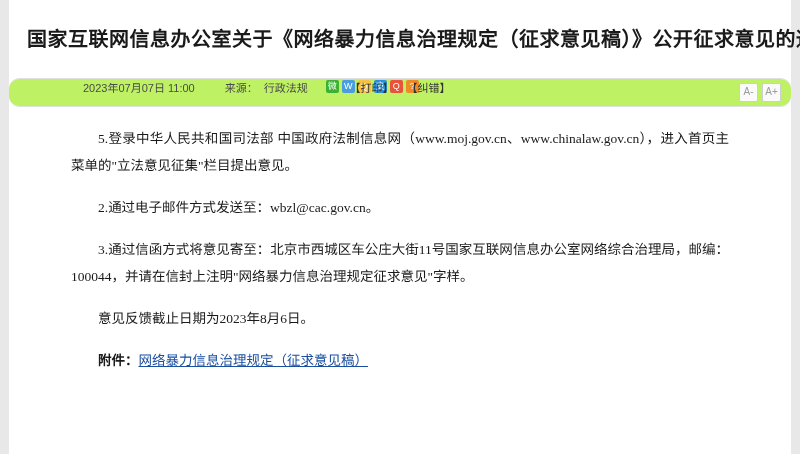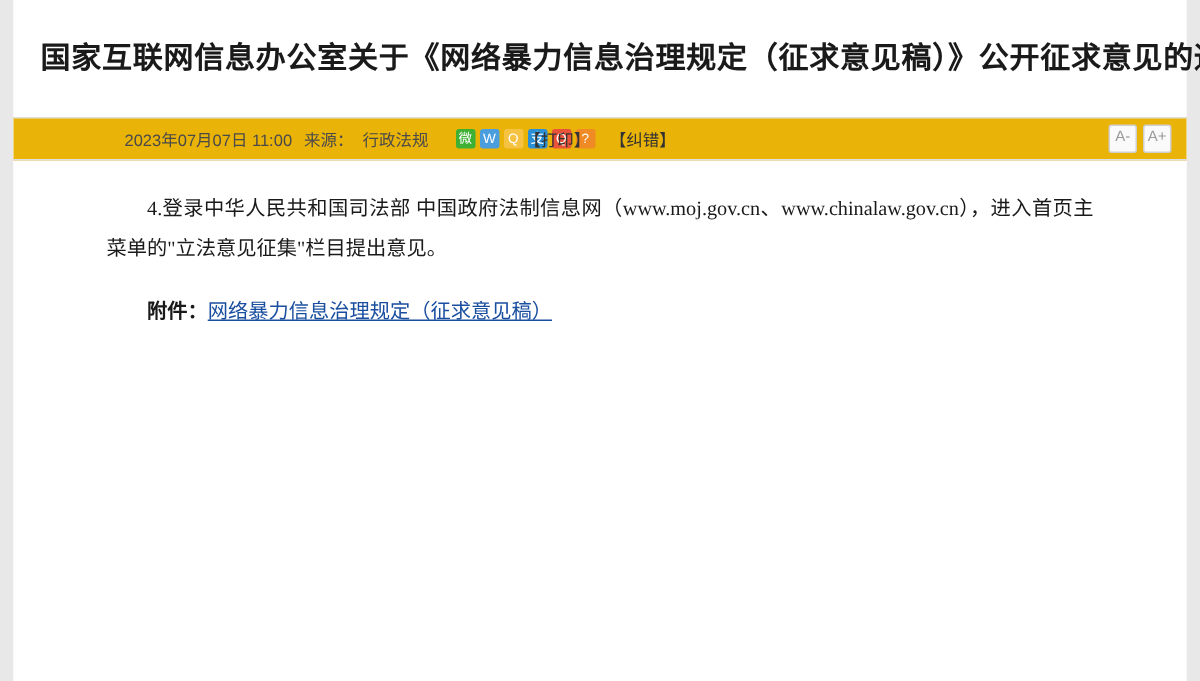--- a/index.html
+++ b/index.html
@@ -50,36 +50,37 @@
     padding: 13px 18px 12px 18px;
     line-height: 1.3;
     white-space: nowrap;
   }
 
   .meta-bar {
     position: relative;
     height: 27px;
     border-top: 1px solid #e0e0e0;
     border-bottom: 1px solid #e0e0e0;
-    background: #eab308;
-    display: flex;
-    align-items: center;
+    background: #bef264;
+    display: flex;
+    align-items: flex-start;
     font-family: "Liberation Sans", sans-serif;
     font-size: 11px;
     color: #555;
+    border-radius: 11px;
   }
   .meta-left {
     margin-left: 74px;
     display: flex;
     align-items: center;
     gap: 6px;
     white-space: nowrap;
   }
   .meta-date { color: #4a4a4a; }
-  .meta-source { color: #4a4a4a; margin-left: 2px; }
+  .meta-source { color: #4a4a4a; margin-left: 24px; }
   .meta-source-name { color: #4a4a4a; }
 
   .share-icons {
     display: flex;
     align-items: center;
     gap: 3px;
     margin-left: 12px;
   }
   .share-icons .sicon {
     width: 13px;
@@ -183,21 +184,24 @@
         <span class="bracket-link">【纠错】</span>
       </div>
 
       <div class="meta-right">
         <span class="fontbtn">A-</span>
         <span class="fontbtn">A+</span>
       </div>
     </div>
 
     <div class="article">
-      <p>4.登录中华人民共和国司法部 中国政府法制信息网（www.moj.gov.cn、www.chinalaw.gov.cn），进入首页主菜单的"立法意见征集"栏目提出意见。</p>
+      <p>5.登录中华人民共和国司法部 中国政府法制信息网（www.moj.gov.cn、www.chinalaw.gov.cn），进入首页主菜单的"立法意见征集"栏目提出意见。</p>
+      <p>2.通过电子邮件方式发送至：wbzl@cac.gov.cn。</p>
+      <p>3.通过信函方式将意见寄至：北京市西城区车公庄大街11号国家互联网信息办公室网络综合治理局，邮编：100044，并请在信封上注明"网络暴力信息治理规定征求意见"字样。</p>
+      <p>意见反馈截止日期为2023年8月6日。</p>
 
       <p class="attach">
         <span class="attach-label">附件：</span><span class="attach-link">网络暴力信息治理规定（征求意见稿）</span>
       </p>
 
     </div>
 
   </div>
 </div>
 

